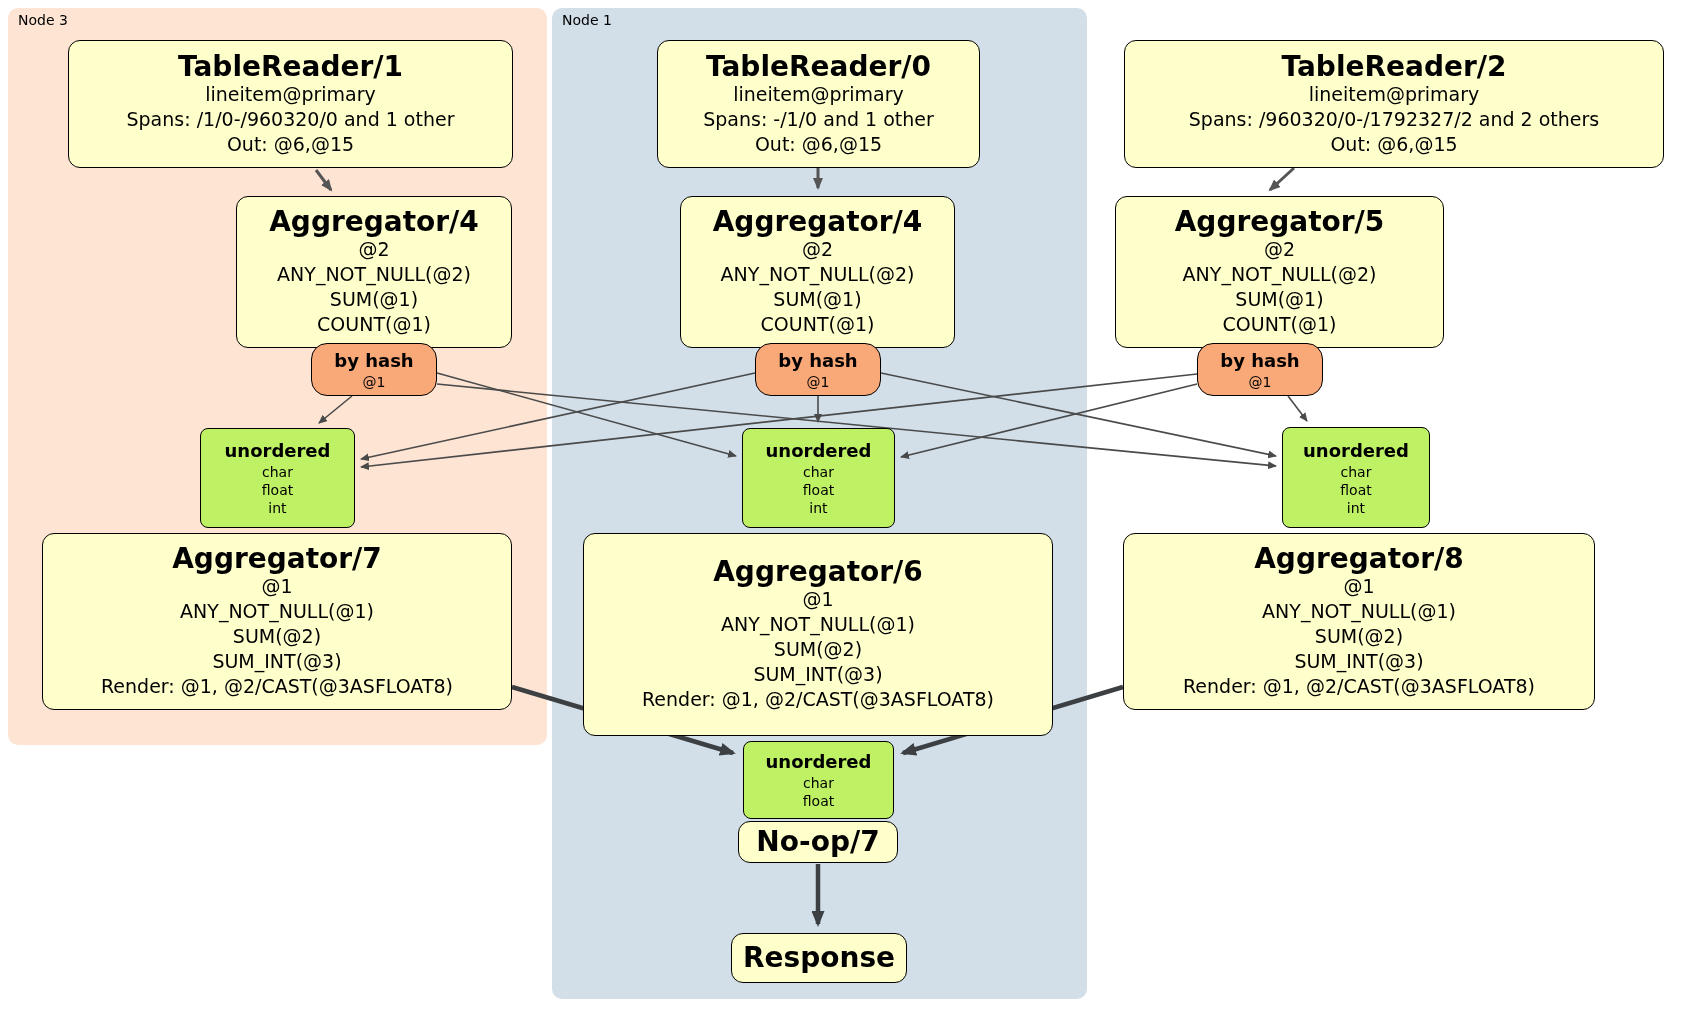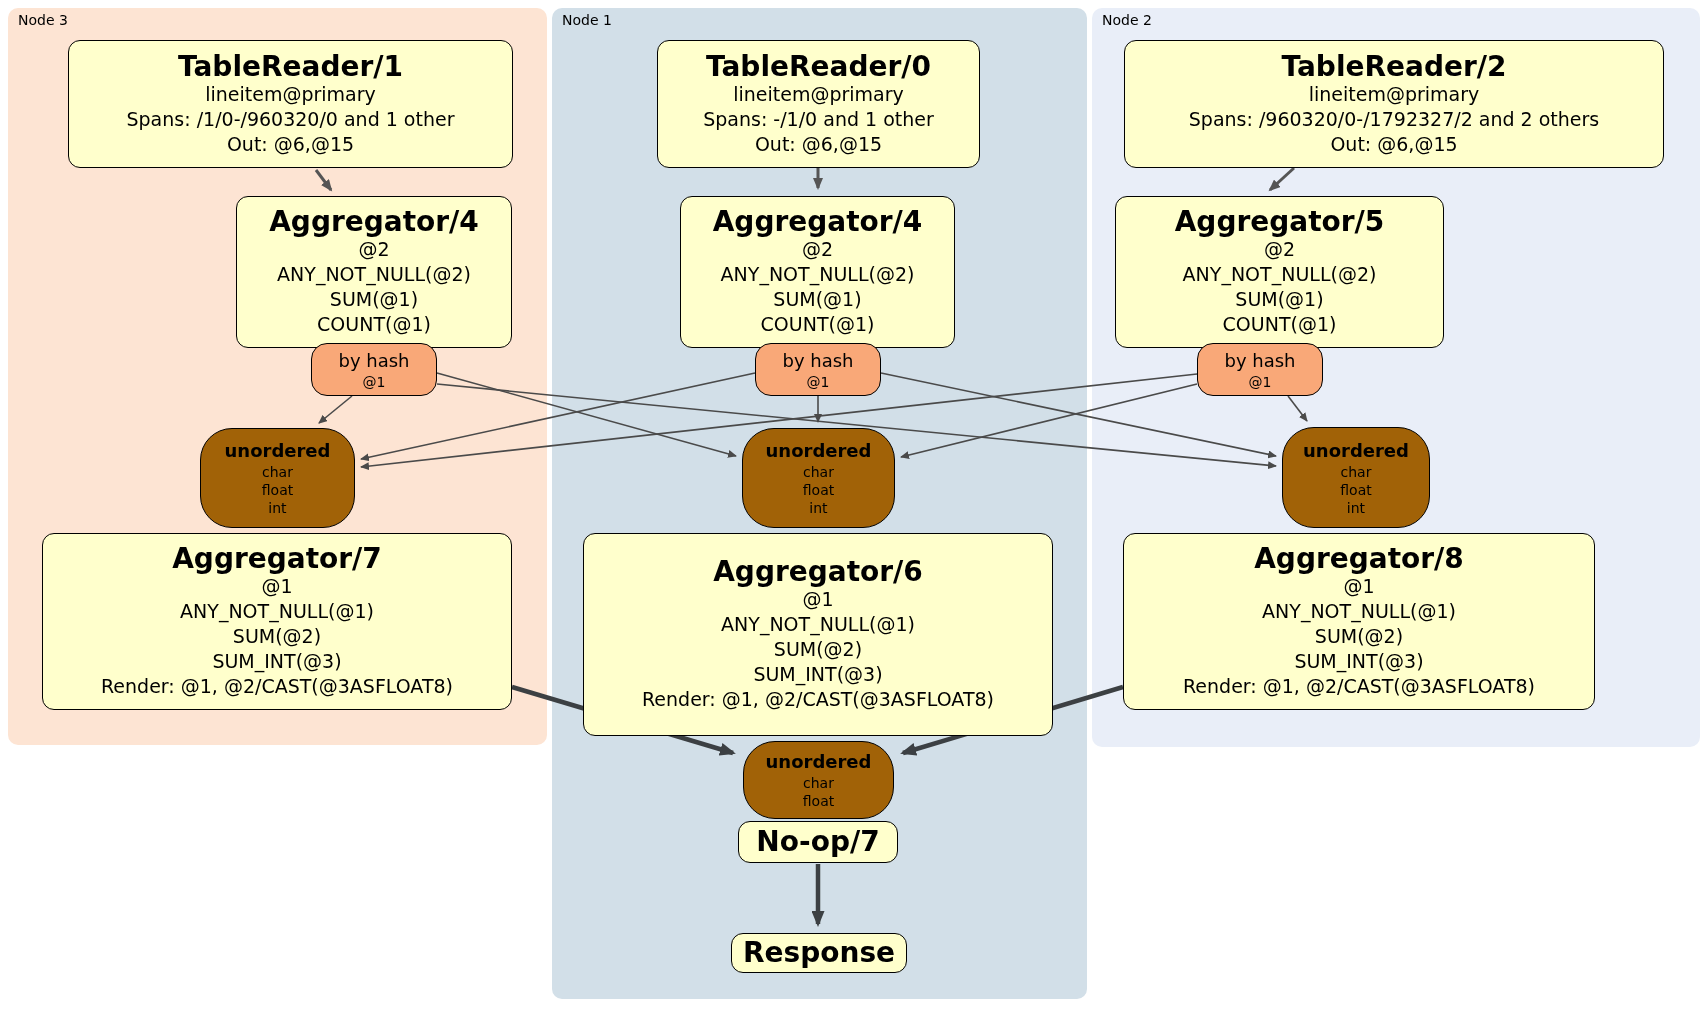--- a/index.html
+++ b/index.html
@@ -19,24 +19,24 @@
     display:flex;flex-direction:column;align-items:center;justify-content:center;
     text-align:center;box-sizing:border-box;
   }
   .box .title{font-weight:bold;font-size:28px;line-height:30px;white-space:nowrap;}
   .box .lines div{font-size:19px;line-height:25px;white-space:nowrap;}
   .router{
     position:absolute;background:#f9a878;border:1.5px solid #000;border-radius:16px;
     display:flex;flex-direction:column;align-items:center;justify-content:center;
     text-align:center;box-sizing:border-box;
   }
-  .router .title{font-weight:normal;font-size:18px;line-height:24px;}
+  .router .title{font-weight:bold;font-size:18px;line-height:24px;}
   .router .lines div{font-size:14px;line-height:18px;}
   .sync{
-    position:absolute;background:#a16207;border:1.5px solid #000;border-radius:32px;
+    position:absolute;background:#bef264;border:1.5px solid #000;border-radius:8px;
     display:flex;flex-direction:column;align-items:center;justify-content:center;
     text-align:center;box-sizing:border-box;
   }
   .sync .title{font-weight:bold;font-size:18px;line-height:24px;}
   .sync .lines div{font-size:14px;line-height:18px;text-align:center;}
   
   #tr1{left:68px;top:40px;width:445px;height:128px;}
   #tr0{left:657px;top:40px;width:323px;height:128px;}
   #tr2{left:1124px;top:40px;width:540px;height:128px;}
   #agg4{left:236px;top:196px;width:276px;height:152px;}
@@ -46,38 +46,35 @@
   #bh3{left:755px;top:343px;width:126px;height:53px;}
   #bh5{left:1197px;top:343px;width:126px;height:53px;}
   #un7{left:200px;top:428px;width:155px;height:100px;}
   #un6{left:742px;top:428px;width:153px;height:100px;}
   #un8{left:1282px;top:427px;width:148px;height:101px;}
   #agg7{left:42px;top:533px;width:470px;height:177px;}
   #agg6{left:583px;top:533px;width:470px;height:203px;}
   #agg8{left:1123px;top:533px;width:472px;height:177px;}
   #unf{left:743px;top:741px;width:151px;height:78px;}
   #noop{left:738px;top:821px;width:160px;height:42px;}
-  #resp{left:731px;top:933px;width:176px;height:40px;}
+  #resp{left:731px;top:933px;width:176px;height:50px;}
   .edge-thin{stroke:#4a4a4a;stroke-width:1.6;fill:none;}
   .edge-med{stroke:#555555;stroke-width:3;fill:none;}
   .edge-thick{stroke:#3c4043;stroke-width:4.5;fill:none;}
 </style>
 </head>
 <body>
 
 <div id="canvas">
 
   <div class="region" id="region-node3">
     <div class="region-label">Node 3</div>
   </div>
   <div class="region" id="region-node1">
     <div class="region-label">Node 1</div>
-  </div>
-  <div class="region" id="region-node2">
-    <div class="region-label">Node 2</div>
   </div>
 
   <svg class="edges" xmlns="http://www.w3.org/2000/svg">
     <defs>
       <marker id="arr-thin" markerUnits="userSpaceOnUse" markerWidth="10" markerHeight="8" refX="8" refY="4" orient="auto">
         <path d="M0,0 L9,4 L0,8 z" fill="#4a4a4a"></path>
       </marker>
       <marker id="arr-med" markerUnits="userSpaceOnUse" markerWidth="13" markerHeight="10" refX="10" refY="5" orient="auto">
         <path d="M0,0 L12,5 L0,10 z" fill="#555555"></path>
       </marker>

